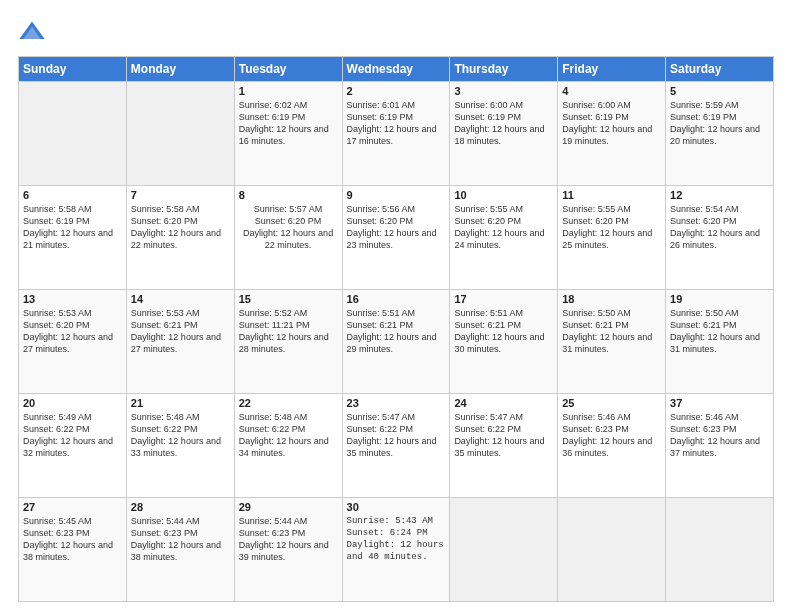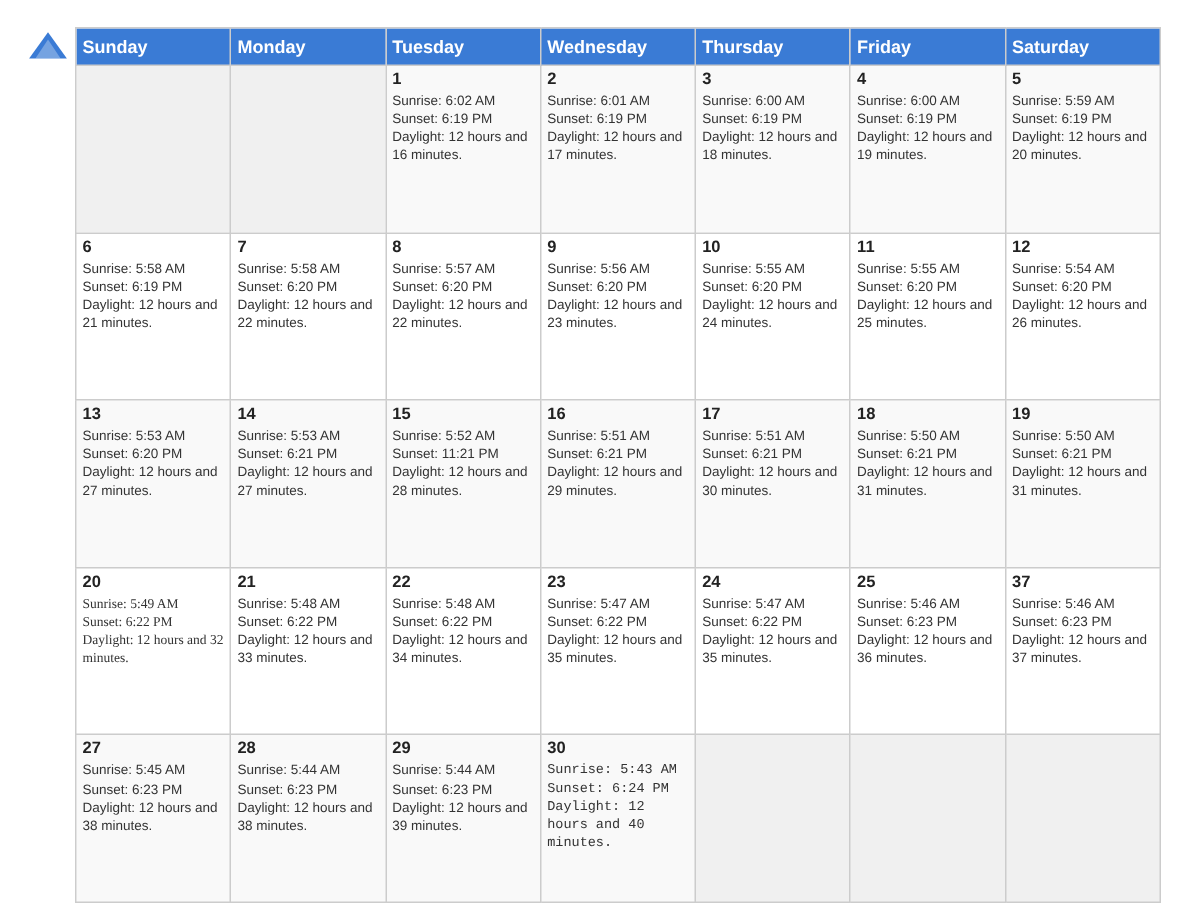--- a/index.html
+++ b/index.html
@@ -8,20 +8,21 @@
       background: #fff;
       width: 792px;
       height: 612px;
       overflow: hidden;
     }
     .page {
       width: 792px;
       height: 612px;
       padding: 18px 18px 10px 18px;
       display: flex;
+      flex-direction: column;
     }
     .header {
       display: flex;
       justify-content: space-between;
       align-items: flex-start;
       margin-bottom: 10px;
     }
     .logo {
       display: flex;
       align-items: center;
@@ -174,21 +175,21 @@
 Daylight: 12 hours and 21 minutes.</div>
           </td>
           <td>
             <span class="day-num">7</span>
             <div class="day-info" style="white-space: pre-line;">Sunrise: 5:58 AM
 Sunset: 6:20 PM
 Daylight: 12 hours and 22 minutes.</div>
           </td>
           <td>
             <span class="day-num">8</span>
-            <div class="day-info" style="white-space: pre-line;">Sunrise: 5:57 AM
+            <div class="day-info" style="white-space: pre-line; text-align: center;">Sunrise: 5:57 AM
 Sunset: 6:20 PM
 Daylight: 12 hours and 22 minutes.</div>
           </td>
           <td>
             <span class="day-num">9</span>
             <div class="day-info" style="white-space: pre-line;">Sunrise: 5:56 AM
 Sunset: 6:20 PM
 Daylight: 12 hours and 23 minutes.</div>
           </td>
           <td>
@@ -250,21 +251,21 @@
           <td>
             <span class="day-num">19</span>
             <div class="day-info" style="white-space: pre-line;">Sunrise: 5:50 AM
 Sunset: 6:21 PM
 Daylight: 12 hours and 31 minutes.</div>
           </td>
         </tr>
         <tr>
           <td>
             <span class="day-num">20</span>
-            <div class="day-info" style="white-space: pre-line; font-family: Liberation Serif, serif;">Sunrise: 5:49 AM
+            <div class="day-info" style="white-space: pre-line;">Sunrise: 5:49 AM
 Sunset: 6:22 PM
 Daylight: 12 hours and 32 minutes.</div>
           </td>
           <td>
             <span class="day-num">21</span>
             <div class="day-info" style="white-space: pre-line;">Sunrise: 5:48 AM
 Sunset: 6:22 PM
 Daylight: 12 hours and 33 minutes.</div>
           </td>
           <td>

